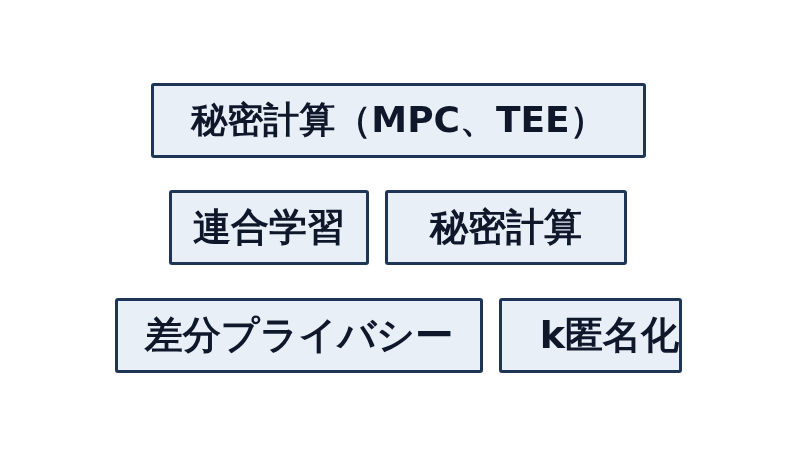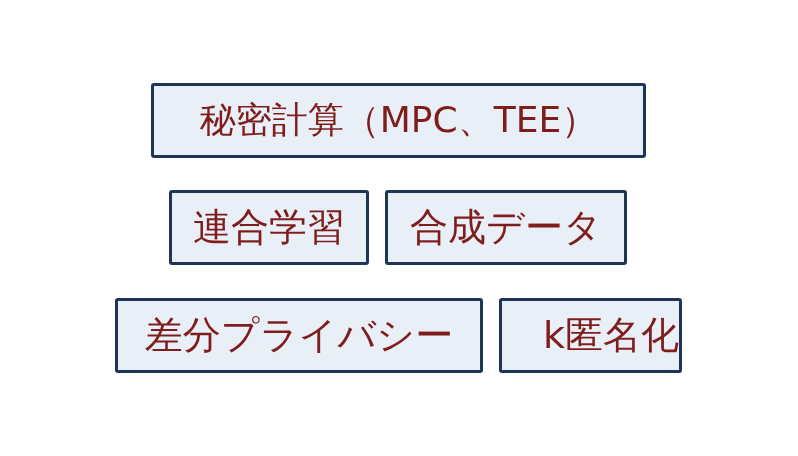--- a/index.html
+++ b/index.html
@@ -1,31 +1,31 @@
 <!DOCTYPE html>
 <html><head>
 <meta charset="utf-8">
 <style>
   html, body { margin: 0; padding: 0; }
   body { width: 798px; height: 456px; background: #ffffff; position: relative; overflow: hidden;
          font-family: "DejaVu Sans", "Liberation Sans", sans-serif; }
   .tag { position: absolute; box-sizing: border-box; border: 3px solid #1e3556; border-radius: 3px;
-         background: #e8eff7; color: #7f1d1d; font-size: 38px; font-weight: normal;
+         background: #e8eff7; color: #0f172a; font-size: 38px; font-weight: bold;
          display: flex; align-items: center; justify-content: center; white-space: nowrap; letter-spacing: 0px; }
 </style>
 </head>
 <body>
 
 <div class="tag" style="left:151px;top:83px;width:495px;height:75px;font-size:36px;">
   <span>秘密計算（MPC、TEE）</span>
 </div>
 <div class="tag" style="left:169px;top:190px;width:200px;height:75px;">
   <span>連合学習</span>
 </div>
 <div class="tag" style="left:385px;top:190px;width:242px;height:75px;">
-  <span>合成データ</span>
+  <span>秘密計算</span>
 </div>
 <div class="tag" style="left:115px;top:298px;width:368px;height:75px;">
   <span>差分プライバシー</span>
 </div>
 <div class="tag" style="left:499px;top:298px;width:183px;height:75px;justify-content:flex-end;">
   <span>k匿名化</span>
 </div>
 
 </body></html>

